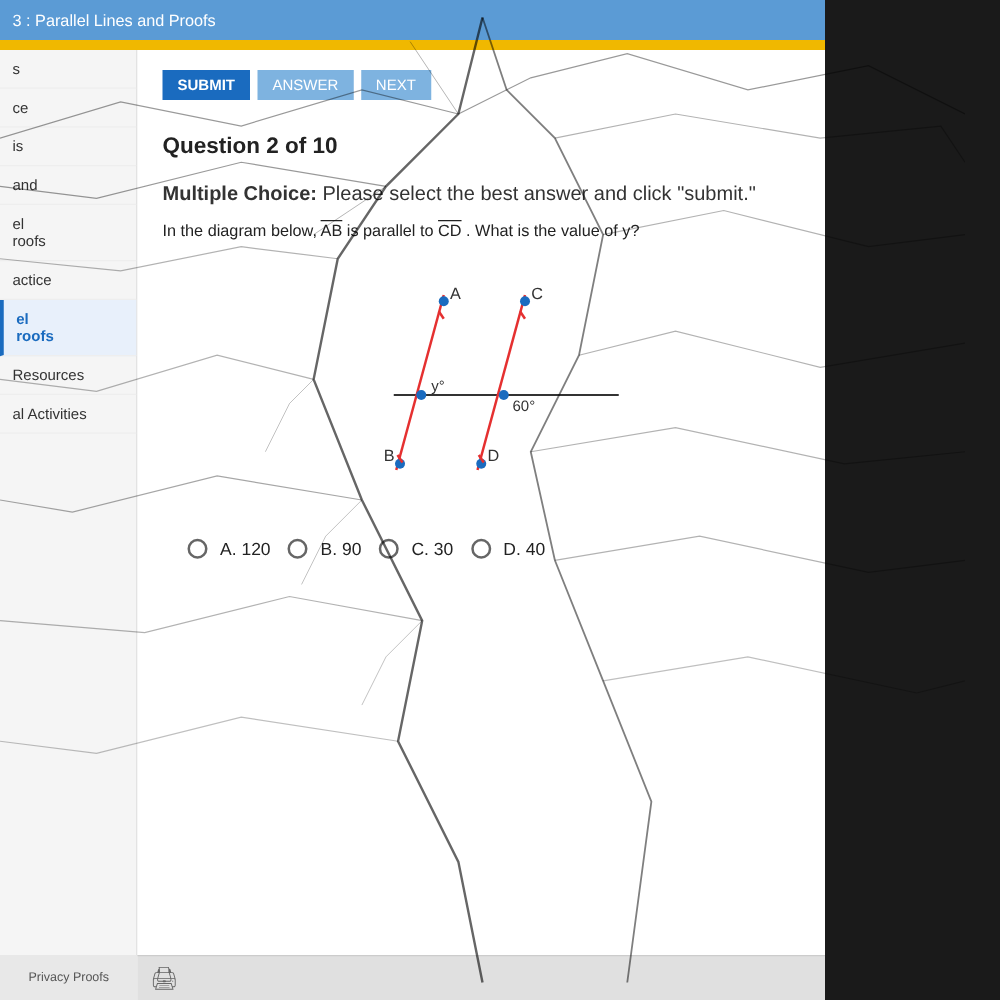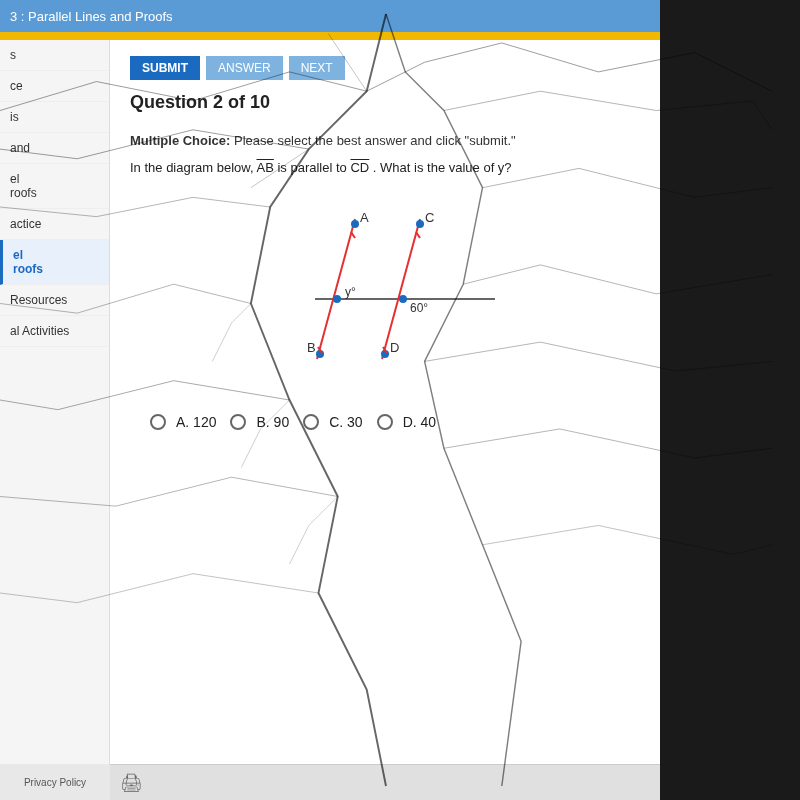--- a/index.html
+++ b/index.html
@@ -102,21 +102,21 @@
       width: 550px;
       height: 760px;
       background: #fff;
       padding: 16px 20px;
     }
 
     
     .toolbar {
       display: flex;
       gap: 6px;
-      margin-bottom: 12px;
+      margin-bottom: 26px;
     }
 
     .btn-submit {
       background: #1a6bbf;
       color: white;
       border: none;
       padding: 5px 12px;
       font-size: 12px;
       font-weight: bold;
       cursor: pointer;
@@ -145,21 +145,21 @@
 
     
     .question-header {
       font-size: 18px;
       font-weight: bold;
       color: #222;
       margin-bottom: 20px;
     }
 
     .question-type {
-      font-size: 13px;
+      font-size: 16px;
       color: #333;
       margin-bottom: 10px;
     }
 
     .question-text {
       font-size: 13px;
       color: #222;
       margin-bottom: 16px;
       line-height: 1.5;
     }
@@ -359,21 +359,21 @@
         </div>
         <div class="choice-item">
           <div class="radio-circle"></div>
           <span class="choice-label">D.  40</span>
         </div>
       </div>
 
     </div>
 
     <div class="privacy-bar">
-      <span class="privacy-text">Privacy Policy</span>
+      <span class="privacy-text">Privacy Proofs</span>
     </div>
 
     <div class="bottom-bar">
 
       <span style="font-size:18px; color:#666; cursor:pointer;">🖨</span>
     </div>
 
   </div>
 
   <svg class="crack-overlay" viewBox="0 0 800 800" xmlns="http://www.w3.org/2000/svg">

